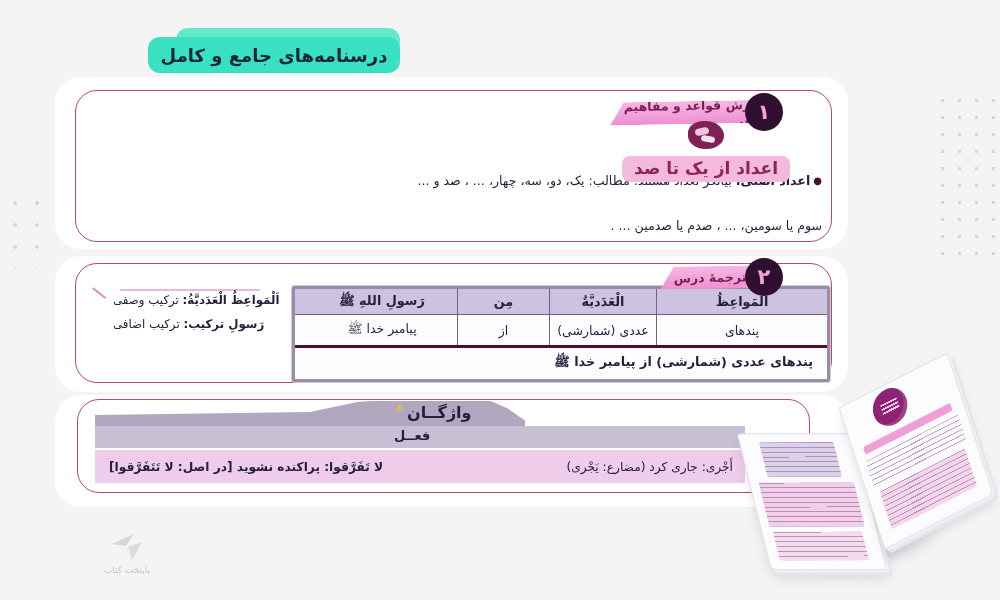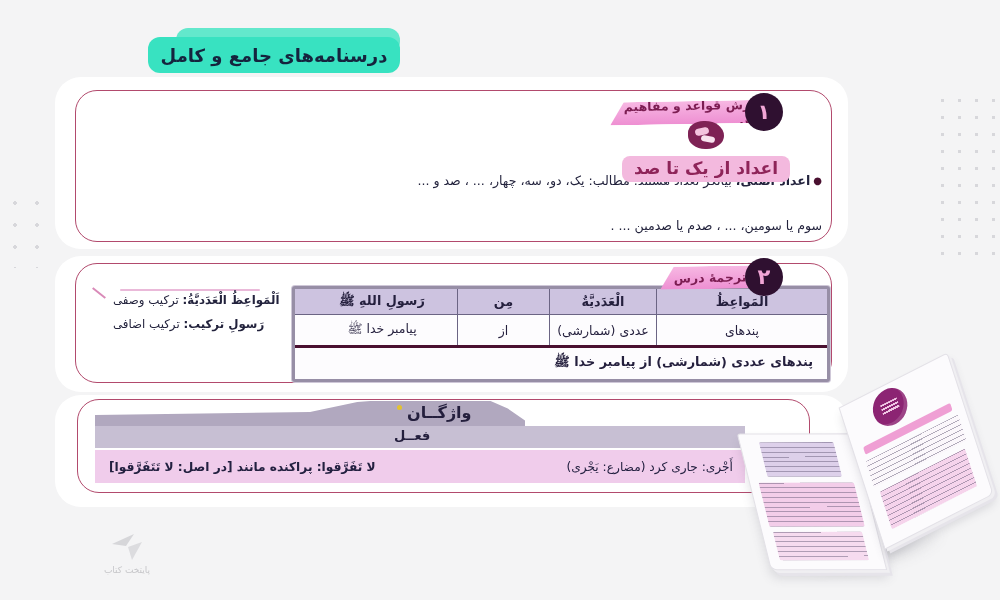--- a/index.html
+++ b/index.html
@@ -191,21 +191,21 @@
     <div class="vocab-hill"></div>
     <div class="vocab-star"></div>
     <div class="vocab-label">واژگــان</div>
 
     <div class="fel-bar">
       <div class="fel-label">فعــل</div>
     </div>
 
     <div class="pink-bar">
       <div class="entry right">أَجْری: جاری کرد (مضارع: یَجْری)</div>
-      <div class="entry leftb">لا تَفَرَّقوا: پراکنده مانند [در اصل: لا تَتَفَرَّقوا]</div>
+      <div class="entry leftb">لا تَفَرَّقوا: پراکنده نشوید [در اصل: لا تَتَفَرَّقوا]</div>
     </div>
   </div>
 
   <div class="book">
     <div class="book-shadow"></div>
     <div class="spread">
       <div class="page page-left">
         <div class="blk lines" style="left:18px; top:8px;  width:72px; height:36px; background-color:#ddd0ea;"></div>
         <div class="blk lines" style="left:8px;  top:50px; width:92px; height:46px; background-color:#f3cdE9;"></div>
         <div class="blk lines" style="left:10px; top:101px; width:86px; height:30px; background-color:#f6dbef;"></div>

